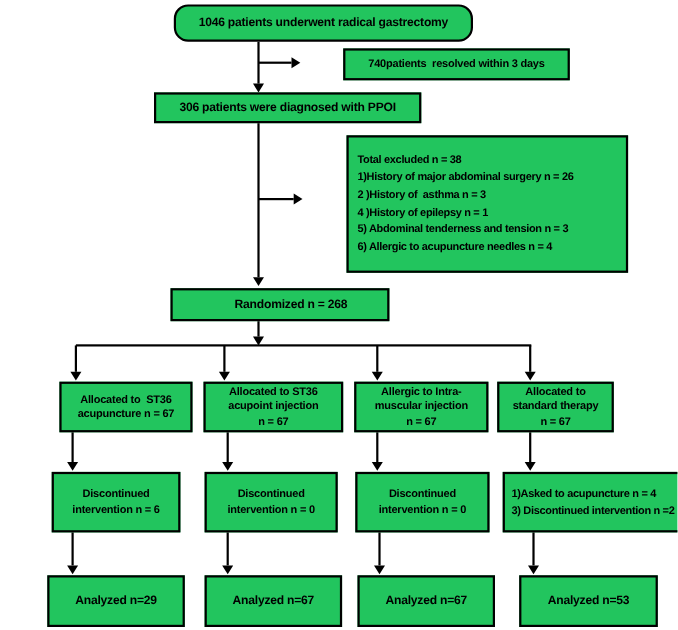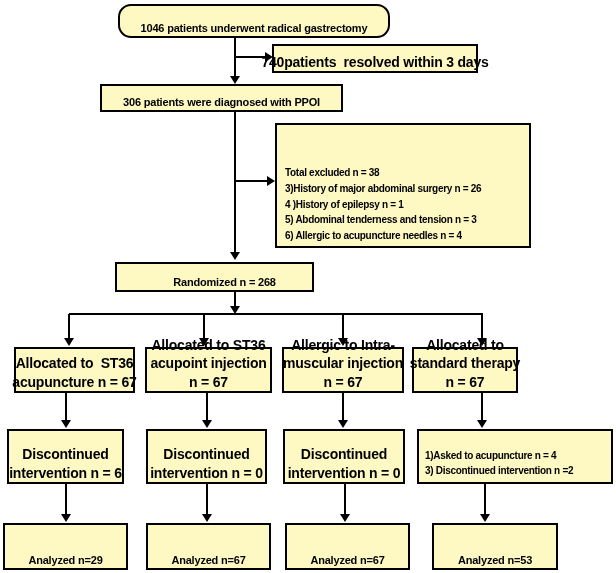--- a/index.html
+++ b/index.html
@@ -2,39 +2,40 @@
 <html><head>
 <meta charset="utf-8">
 <style>
   html,body{margin:0;padding:0;background:#ffffff;}
   #stage{
     position:relative;width:616px;height:573px;background:#ffffff;
     font-family:"Liberation Sans","DejaVu Sans",sans-serif;
     font-weight:bold;color:#000;overflow:hidden;
   }
   .box{
-    position:absolute;border:2px solid #000;background:#fef9c3;
-    display:flex;flex-direction:column;justify-content:flex-end;align-items:center;
+    position:absolute;border:2px solid #000;background:#22c55e;
+    display:flex;flex-direction:column;justify-content:center;align-items:center;
     text-align:center;font-size:11px;line-height:1.32;box-sizing:border-box;
     letter-spacing:-0.2px;
+    margin-left:40px;
   }
   .box span{display:block;white-space:pre;}
   .box.left{align-items:flex-start;text-align:left;}
   .rounded{border-radius:13px;}
   .vline{position:absolute;width:2px;background:#000;}
   .hline{position:absolute;height:2px;background:#000;}
   .arrow-d::after{
     content:"";position:absolute;left:50%;bottom:-8px;transform:translateX(-50%);
     border:solid transparent;border-width:8px 5px 0 5px;border-top-color:#000;
   }
   .arrow-r::after{
     content:"";position:absolute;top:50%;right:-8px;transform:translateY(-50%);
     border:solid transparent;border-width:5px 0 5px 8px;border-left-color:#000;
   }
-  .fs105{font-size:14px;}
+  .fs105{font-size:10px;}
   .fs10{font-size:10px;letter-spacing:-0.3px;}
 </style>
 </head>
 <body>
 
 <div id="stage">
 
   <div class="box rounded" style="left:118px;top:4px;width:272px;height:34px;">
     <span>1046 patients underwent radical gastrectomy</span>
   </div>
@@ -50,21 +51,22 @@
   <div class="box" style="left:100px;top:84px;width:243px;height:28px;">
     <span>306 patients were diagnosed with PPOI</span>
   </div>
 
   <div class="vline arrow-d" style="left:234px;top:112px;height:140px;"></div>
 
   <div class="hline arrow-r" style="left:235px;top:180px;width:32px;"></div>
 
   <div class="box left fs10" style="left:275px;top:123px;width:256px;height:125px;padding:2px 8px;line-height:15.8px;">
     <span>Total excluded n = 38</span>
-    <span>3)History of major abdominal surgery n = 26</span>
+    <span>1)History of major abdominal surgery n = 26</span>
+    <span>2 )History of  asthma n = 3</span>
     <span>4 )History of epilepsy n = 1</span>
     <span>5) Abdominal tenderness and tension n = 3</span>
     <span>6) Allergic to acupuncture needles n = 4</span>
   </div>
 
   <div class="box" style="left:115px;top:262px;width:199px;height:30px;padding-left:20px;">
     <span>Randomized n = 268</span>
   </div>
 
   <div class="vline arrow-d" style="left:234px;top:292px;height:14px;"></div>

